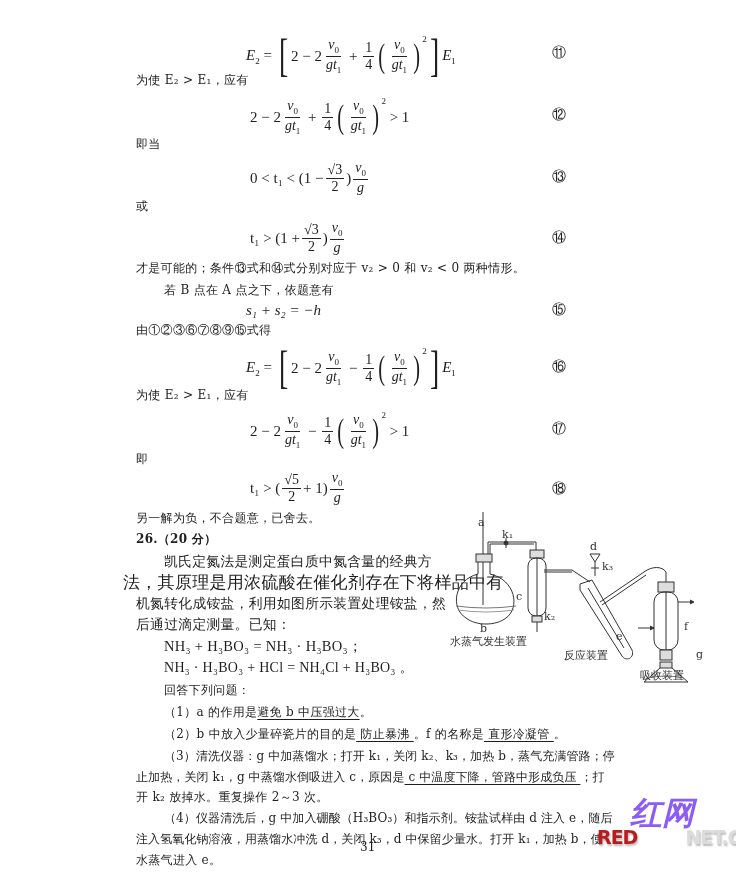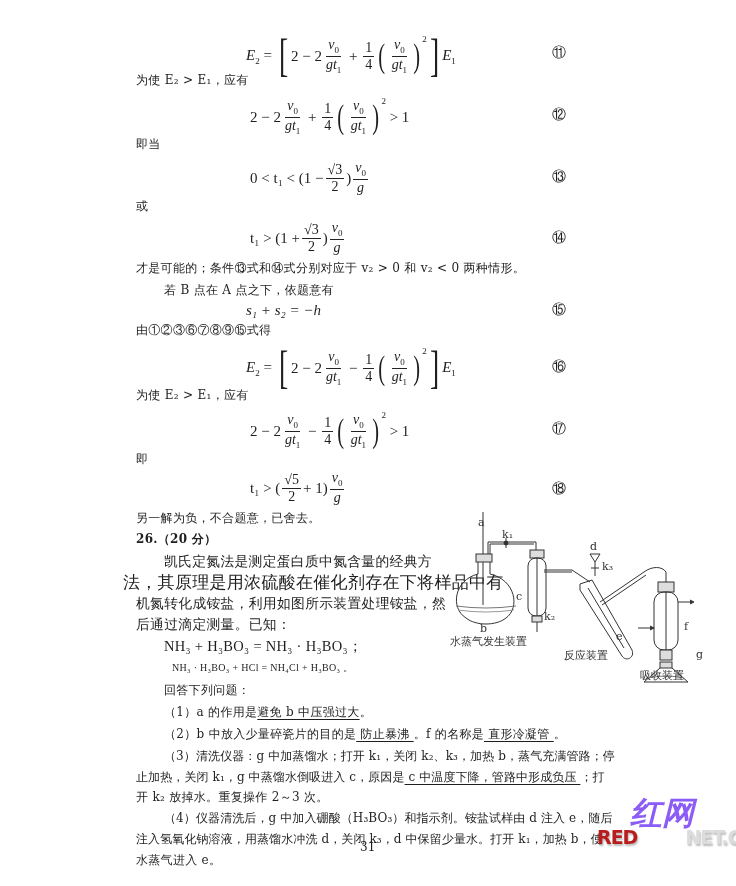--- a/index.html
+++ b/index.html
@@ -193,21 +193,21 @@
 <div class="eqno" style="top:480px;">⑱</div>
 
 <div class="abs txt" style="left:136px; top:508px;">另一解为负，不合题意，已舍去。</div>
 
 <div class="abs txt" style="left:136px; top:529px; font-weight:bold;">26.（20 分）</div>
 <div class="abs txt" style="left:164px; top:551px; font-size:13.8px;">凯氏定氮法是测定蛋白质中氮含量的经典方</div>
 <div class="abs txt" style="left:123px; top:572px; font-size:17px;">法，其原理是用浓硫酸在催化剂存在下将样品中有</div>
 <div class="abs txt" style="left:136px; top:593px; font-size:13.8px;">机氮转化成铵盐，利用如图所示装置处理铵盐，然</div>
 <div class="abs txt" style="left:136px; top:614px; font-size:13.8px;">后通过滴定测量。已知：</div>
 <div class="abs txt" style="left:164px; top:636px; font-family:'Liberation Serif',serif; font-size:14.5px;">NH₃ + H₃BO₃ = NH₃ · H₃BO₃；</div>
-<div class="abs txt" style="left:164px; top:658px; font-family:'Liberation Serif',serif; font-size:10px;margin-left:8px;">NH₃ · H₃BO₃ + HCl = NH₄Cl + H₃BO₃ 。</div>
+<div class="abs txt" style="left:164px; top:658px; font-family:'Liberation Serif',serif; font-size:14px;">NH₃ · H₃BO₃ + HCl = NH₄Cl + H₃BO₃ 。</div>
 <div class="abs txt" style="left:164px; top:680px;">回答下列问题：</div>
 
 <div class="abs txt" style="left:164px; top:702px;">
   <span>（1）a 的作用是</span><span class="ul">避免 b 中压强过大</span><span>。</span>
 </div>
 
 <div class="abs txt" style="left:164px; top:724px;">
   <span>（2）b 中放入少量碎瓷片的目的是</span><span class="ul"> 防止暴沸 </span><span>。f 的名称是</span><span class="ul"> 直形冷凝管 </span><span>。</span>
 </div>
 

